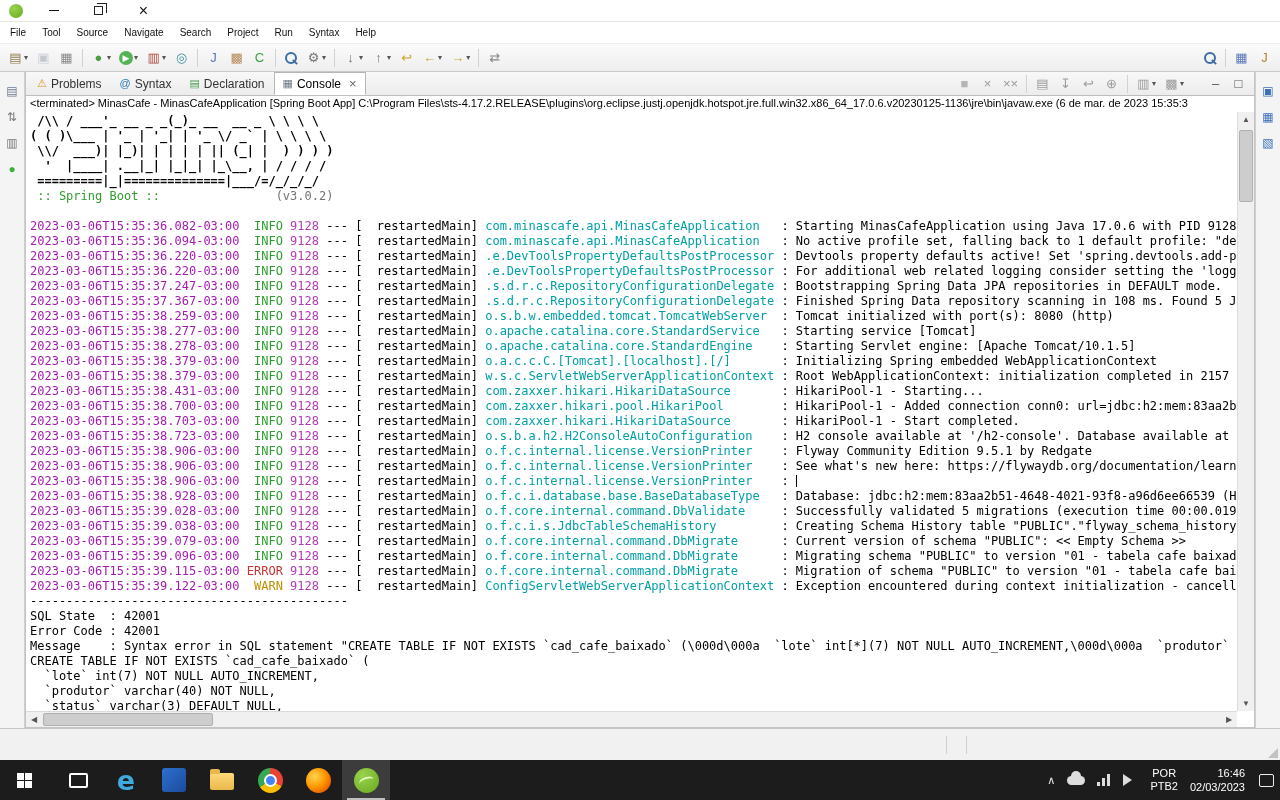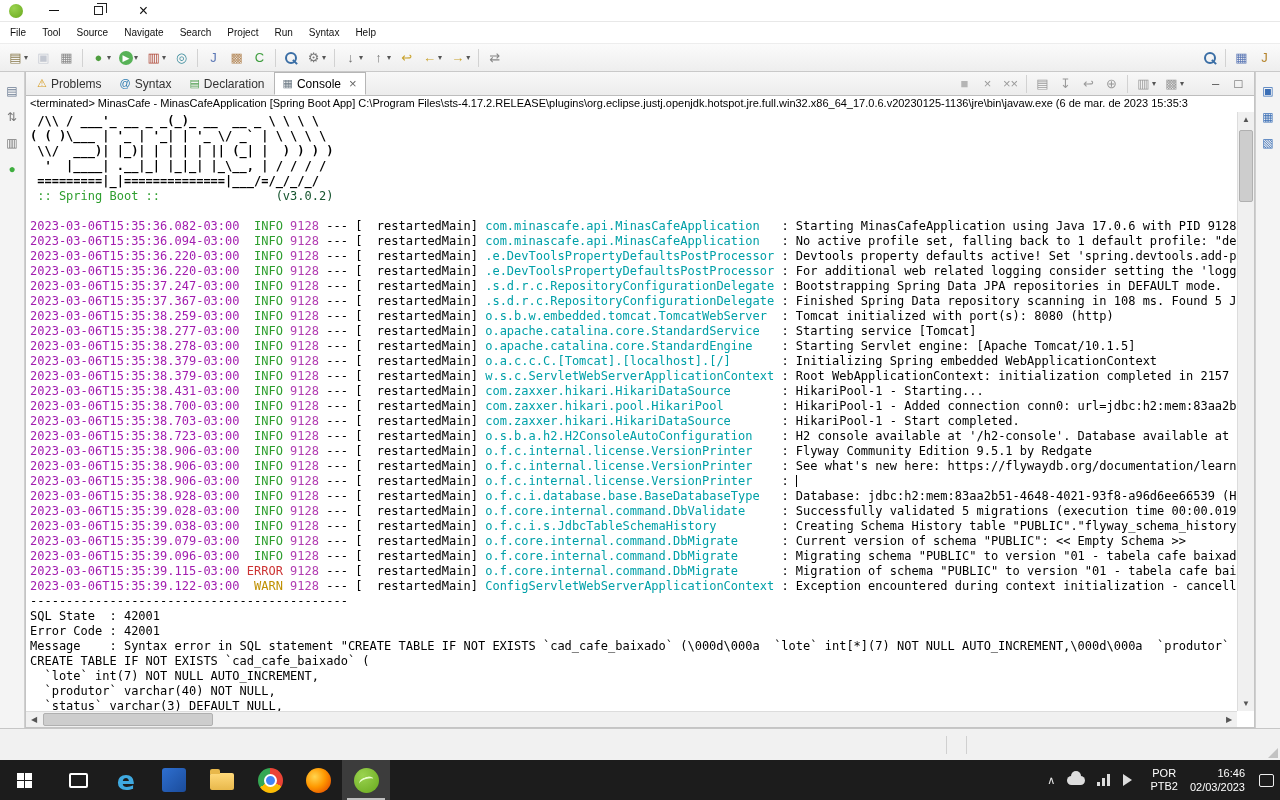--- a/index.html
+++ b/index.html
@@ -59,21 +59,21 @@
   .console-output{flex:1;overflow:hidden;font:12px/15px "DejaVu Sans Mono",monospace;white-space:pre;color:#000;padding:2px 0 0 4px;min-width:0;}
   .banner{font-weight:bold;}
   .blank-line{height:15px;}
   .log-line,.tail-line{height:15px;}
   .c-ts{color:#a21caf;}
   .c-info{color:var(--c-info,#2e9e2e);}
   .c-error{color:var(--c-error,#cc3333);}
   .c-warn{color:var(--c-warn,#bf9000);}
   .c-pid{color:var(--c-pid,#b13cb1);}
   .c-logger{color:var(--c-logger,#00a0a8);}
-  .c-ver{color:#14532d;margin-top:14px;}
+  .c-ver{color:#737373;margin-top:14px;}
   .caret{display:inline-block;width:1px;height:12px;background:#000;vertical-align:-2px;}
 
   
   .vscroll{width:17px;background:#f0f0f0;border-left:1px solid #dcdcdc;position:relative;flex:0 0 auto;}
   .vscroll .arr{position:absolute;left:0;width:100%;height:15px;display:flex;align-items:center;justify-content:center;font-size:8px;color:#555;}
   .vscroll .arr.up{top:0;}
   .vscroll .arr.down{bottom:0;}
   .vthumb{position:absolute;left:1px;right:1px;top:18px;height:72px;background:#cdcdcd;border:1px solid #b0b0b0;border-radius:2px;}
   .hscroll{height:16px;background:#f0f0f0;border-top:1px solid #dcdcdc;position:relative;margin-right:17px;}
   .hscroll .arr{position:absolute;top:0;height:100%;width:16px;display:flex;align-items:center;justify-content:center;font-size:8px;color:#555;}

